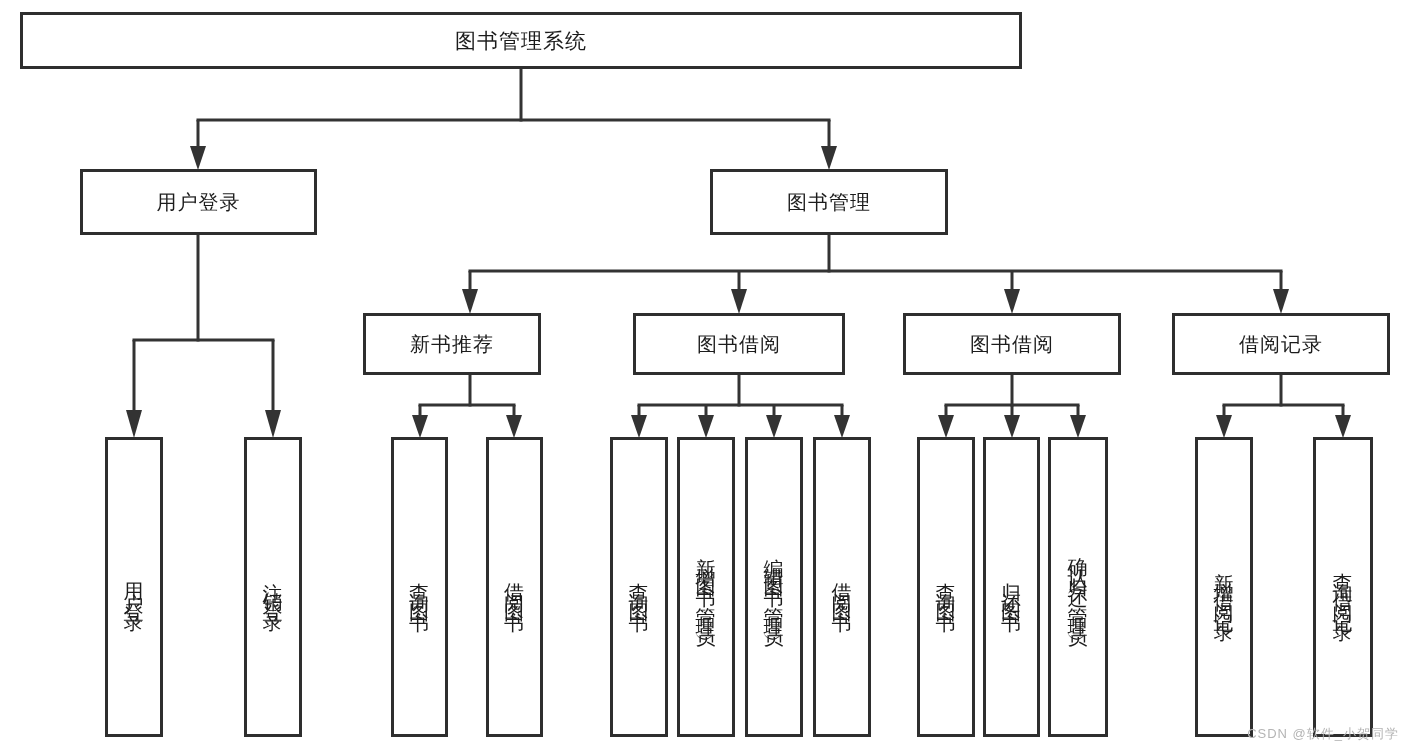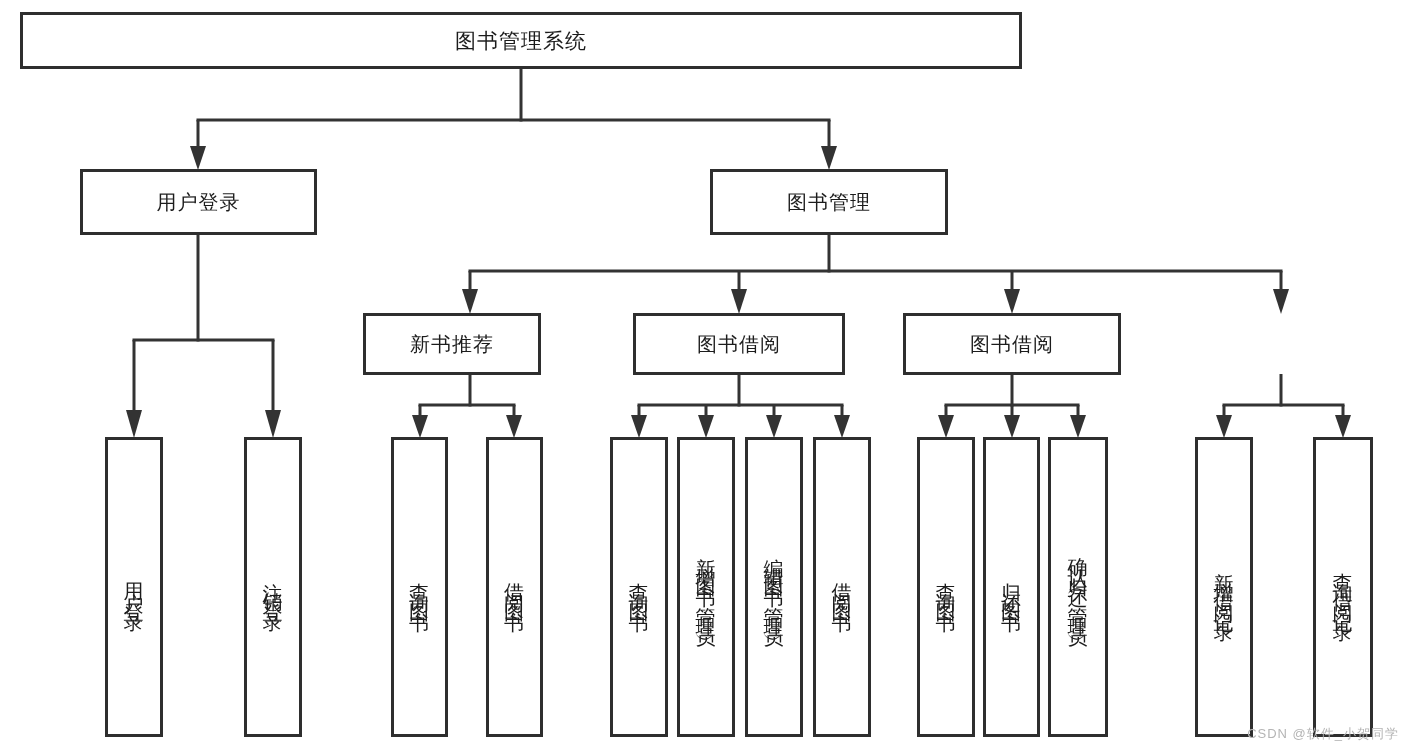--- a/index.html
+++ b/index.html
@@ -132,20 +132,23 @@
 
   <div class="node" style="left:363px;top:313px;width:178px;height:62px">
     <span>新书推荐</span>
   </div>
   <div class="node" style="left:633px;top:313px;width:212px;height:62px">
     <span>图书借阅</span>
   </div>
   <div class="node" style="left:903px;top:313px;width:218px;height:62px">
     <span>图书借阅</span>
   </div>
+  <div class="node" style="left:1172px;top:313px;width:218px;height:62px">
+    <span>借阅记录</span>
+  </div>
 
   <div class="node leaf" style="left:105px;top:437px;width:58px;height:300px">
     <span class="v-label">用户登录</span>
   </div>
   <div class="node leaf" style="left:244px;top:437px;width:58px;height:300px">
     <span class="v-label">注销登录</span>
   </div>
 
   <div class="node leaf" style="left:391px;top:437px;width:57px;height:300px">
     <span class="v-label">查询图书</span>

